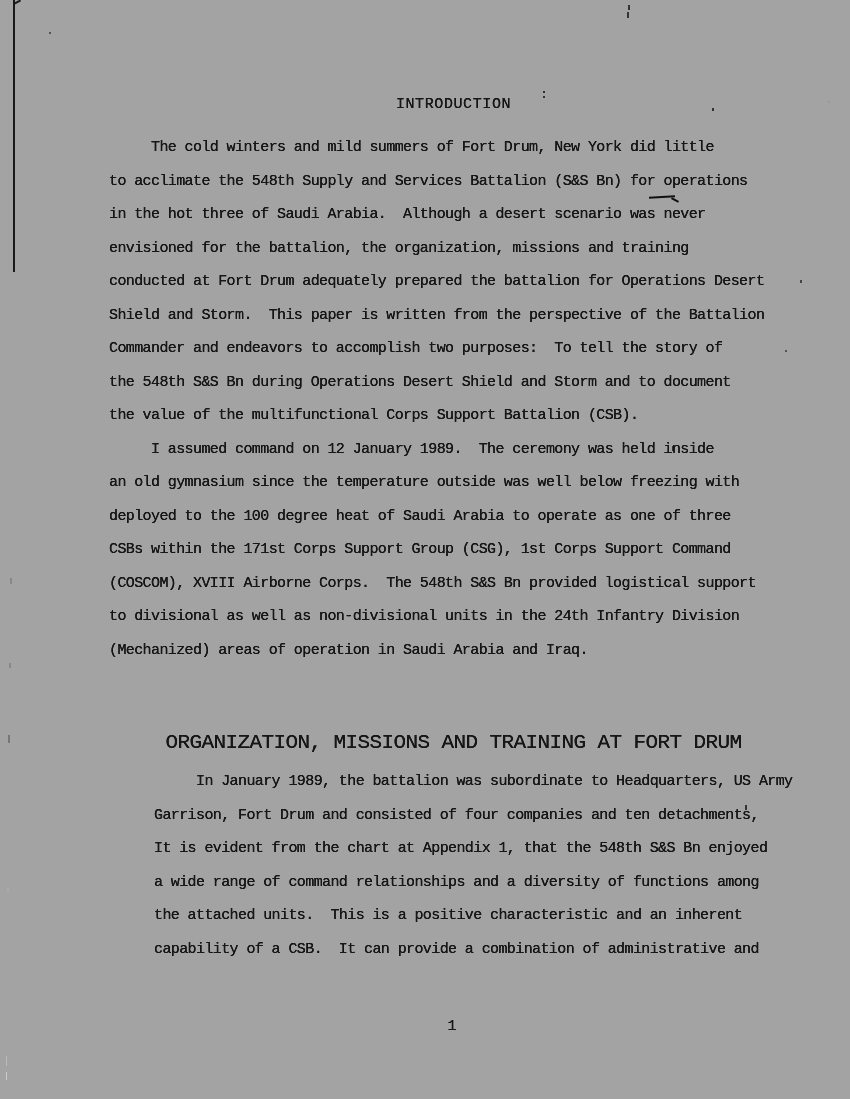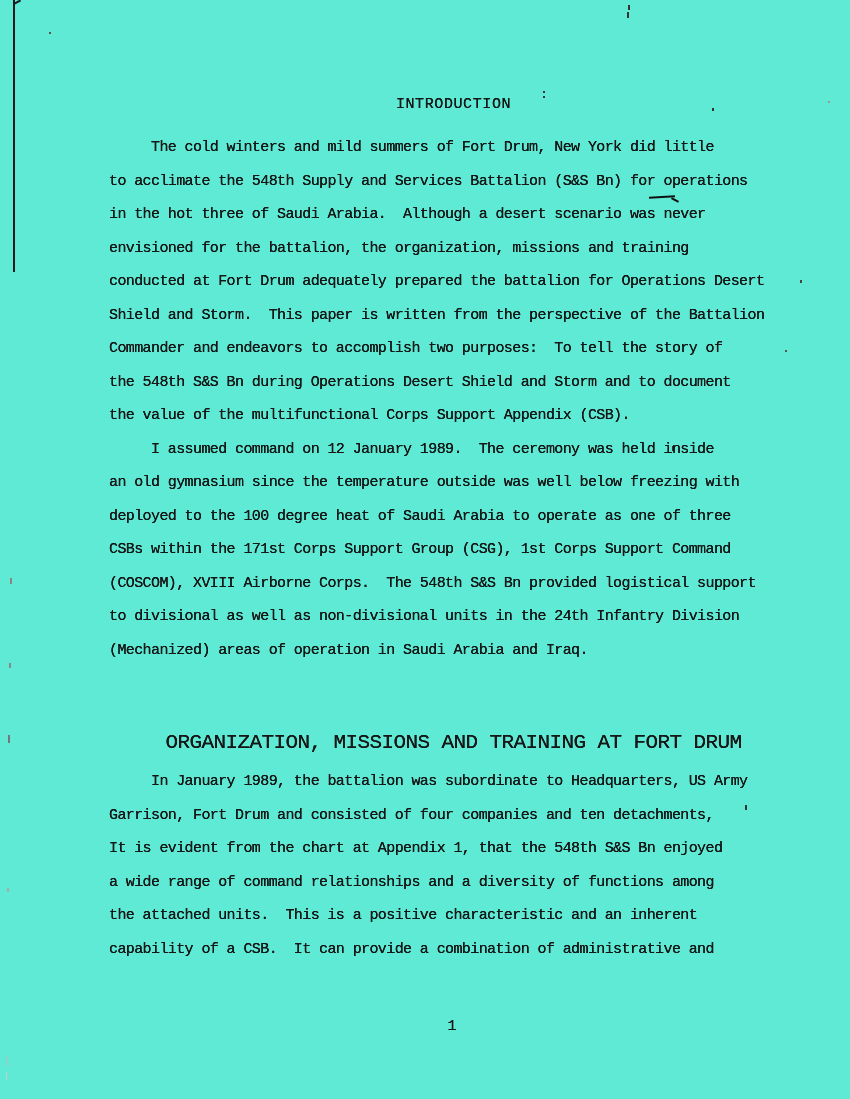--- a/index.html
+++ b/index.html
@@ -1,21 +1,21 @@
 <!DOCTYPE html>
 <html><head>
 <meta charset="utf-8">
 <style>
   html, body { margin: 0; padding: 0; background: #e8e8e8; }
   .page {
     position: relative;
     width: 850px;
     height: 1099px;
     margin: 0 auto;
-    background: #5eead4;
+    background: #a3a3a3;
     overflow: hidden;
     font-family: "Liberation Mono", "DejaVu Sans Mono", monospace;
     color: #171717;
   }
   .doc-title {
     position: absolute;
     top: 95px;
     left: 122px;
     width: 663px;
     text-align: center;
@@ -31,21 +31,21 @@
     font-size: 15px;
     letter-spacing: -0.6px;
     text-shadow: 0 0 0.5px #000;
   }
   .body-text .line {
     white-space: pre;
     height: 33.5px;
     line-height: 33.5px;
   }
   #section1-body { top: 131px; }
-  #section2-body { top: 765px; }
+  #section2-body { top: 765px; margin-left: 45px; }
   .section-heading {
     position: absolute;
     top: 733px;
     left: 122px;
     width: 663px;
     text-align: center;
     font-size: 21px;
     line-height: 20px;
     letter-spacing: -0.6px;
     white-space: pre;
@@ -112,21 +112,21 @@
 
   <div id="section1-body" class="body-text">
       <div class="line">     The cold winters and mild summers of Fort Drum, New York did little</div>
       <div class="line">to acclimate the 548th Supply and Services Battalion (S&amp;S Bn) for operations</div>
       <div class="line">in the hot three of Saudi Arabia.  Although a desert scenario was never</div>
       <div class="line">envisioned for the battalion, the organization, missions and training</div>
       <div class="line">conducted at Fort Drum adequately prepared the battalion for Operations Desert</div>
       <div class="line">Shield and Storm.  This paper is written from the perspective of the Battalion</div>
       <div class="line">Commander and endeavors to accomplish two purposes:  To tell the story of</div>
       <div class="line">the 548th S&amp;S Bn during Operations Desert Shield and Storm and to document</div>
-      <div class="line">the value of the multifunctional Corps Support Appendix (CSB).</div>
+      <div class="line">the value of the multifunctional Corps Support Battalion (CSB).</div>
       <div class="line">     I assumed command on 12 January 1989.  The ceremony was held inside</div>
       <div class="line">an old gymnasium since the temperature outside was well below freezing with</div>
       <div class="line">deployed to the 100 degree heat of Saudi Arabia to operate as one of three</div>
       <div class="line">CSBs within the 171st Corps Support Group (CSG), 1st Corps Support Command</div>
       <div class="line">(COSCOM), XVIII Airborne Corps.  The 548th S&amp;S Bn provided logistical support</div>
       <div class="line">to divisional as well as non-divisional units in the 24th Infantry Division</div>
       <div class="line">(Mechanized) areas of operation in Saudi Arabia and Iraq.</div>
     </div>
 
   <div class="section-heading">ORGANIZATION, MISSIONS AND TRAINING AT FORT DRUM</div>

